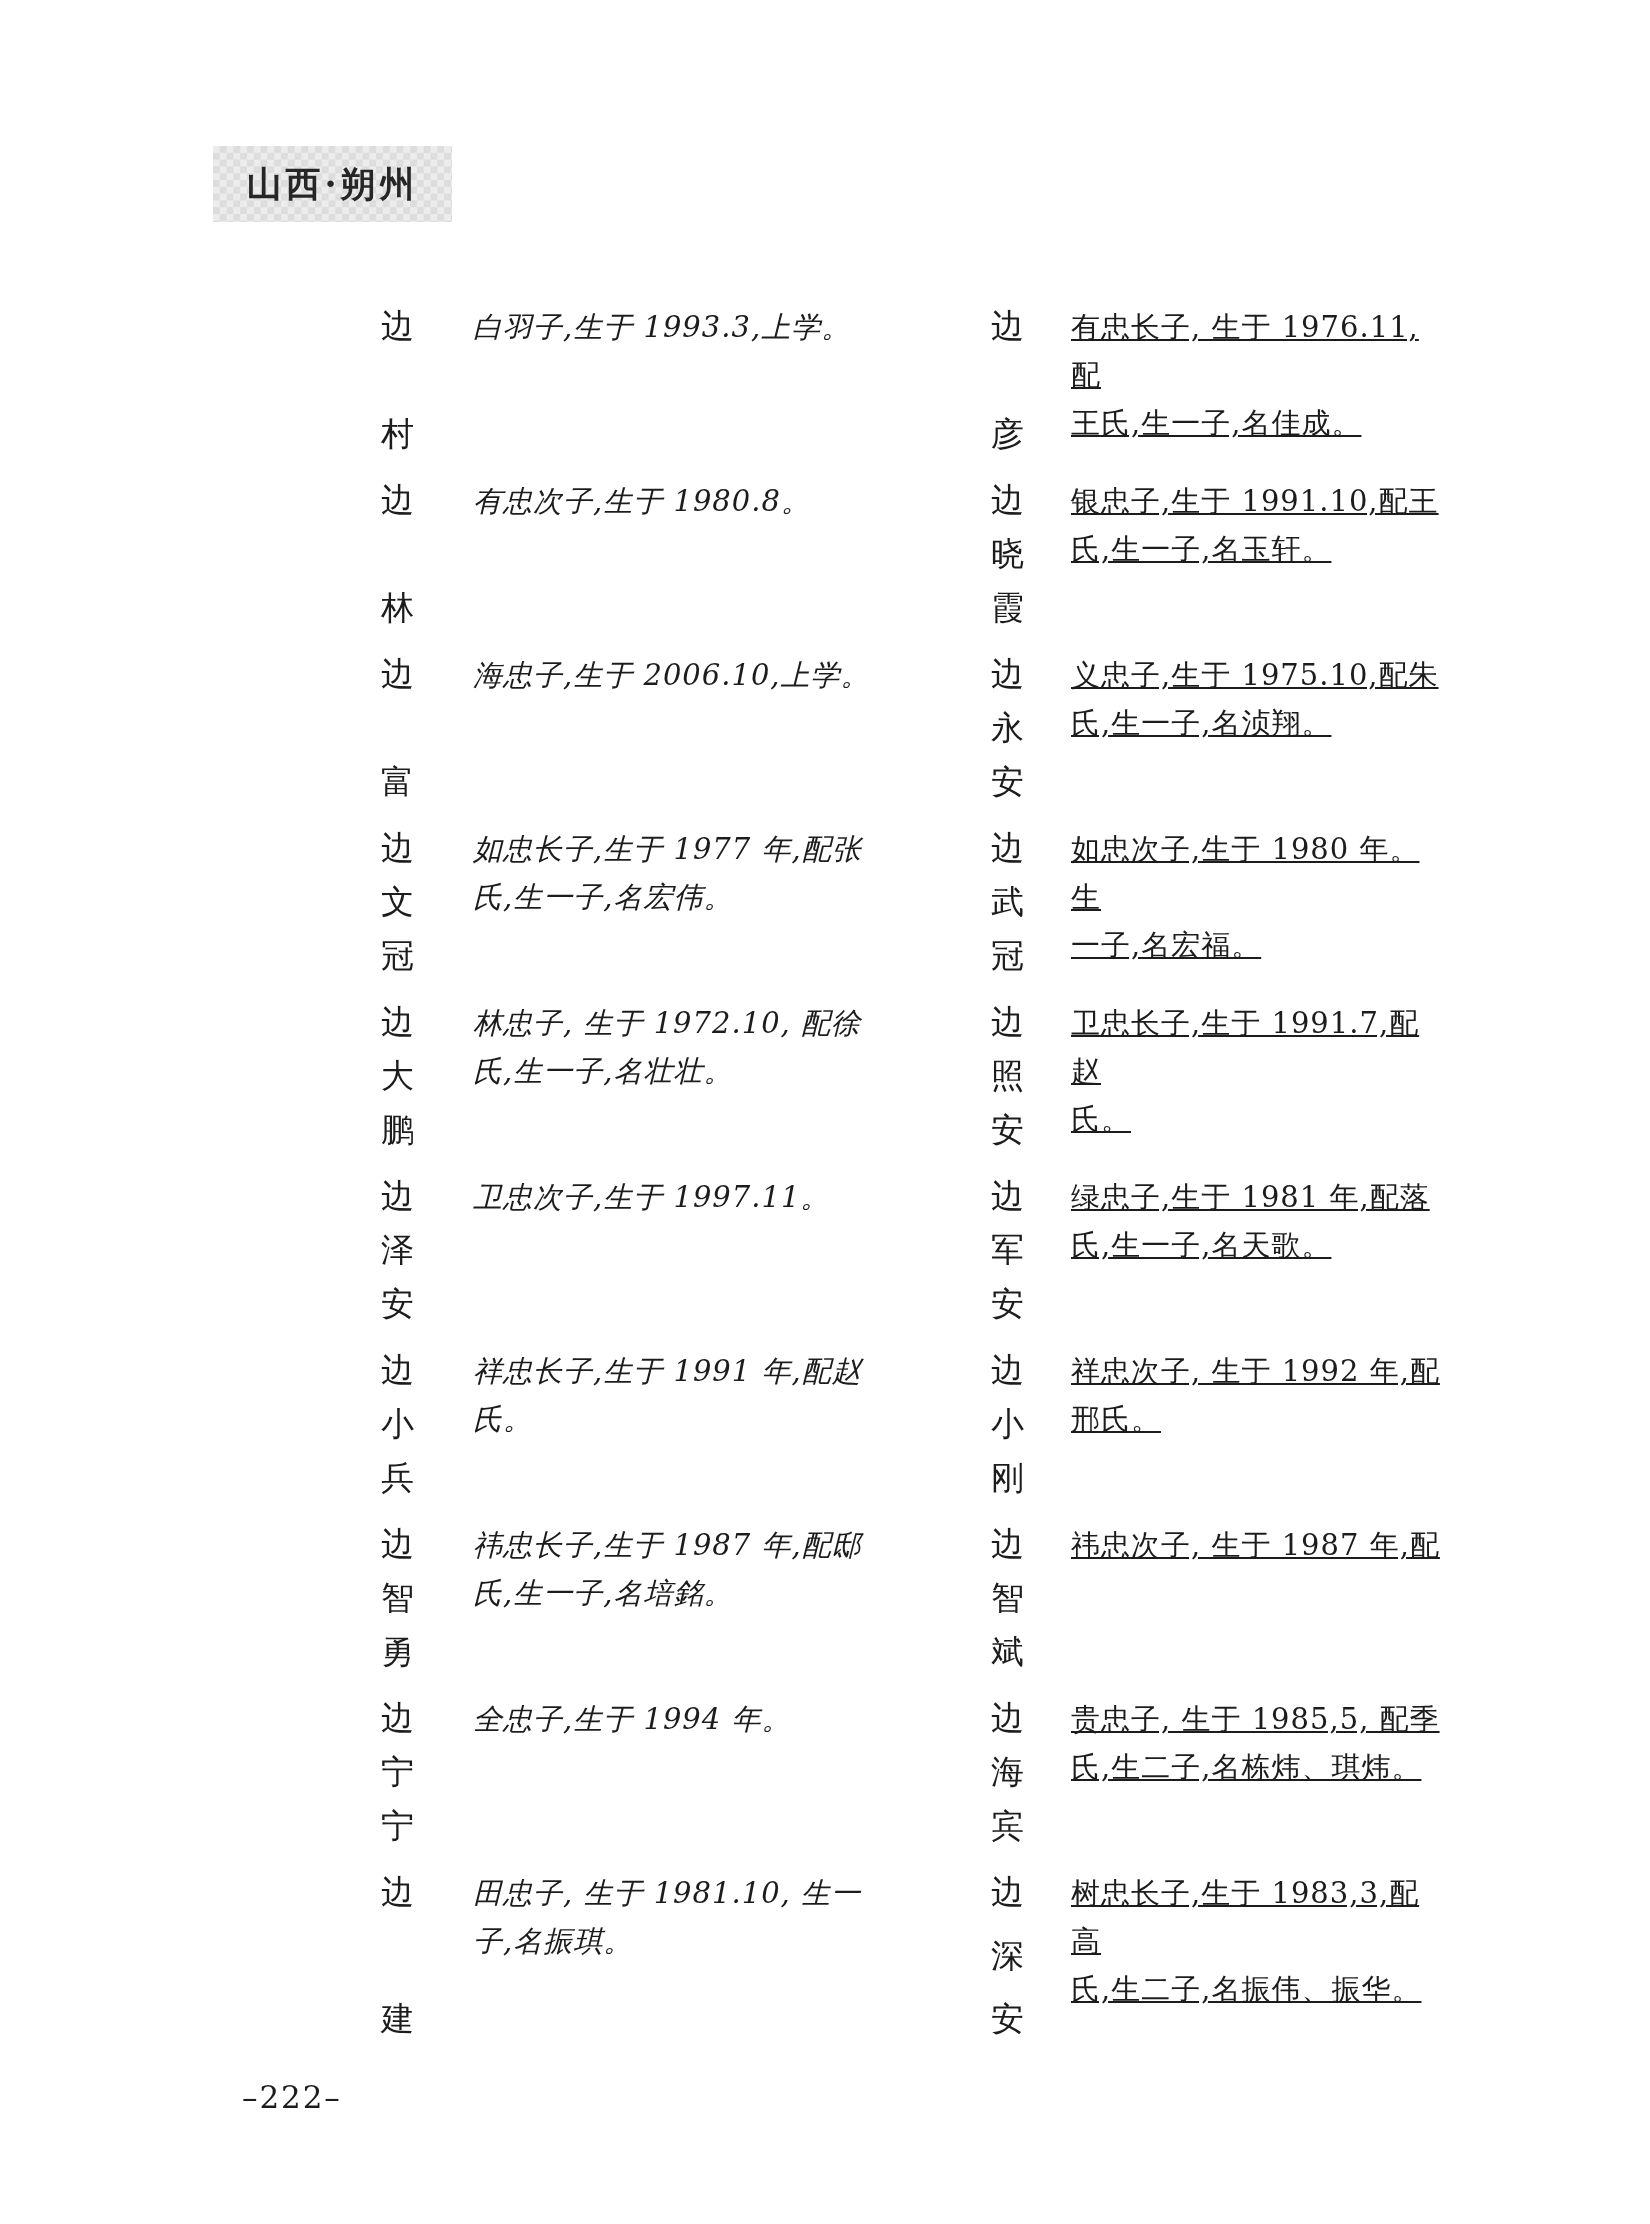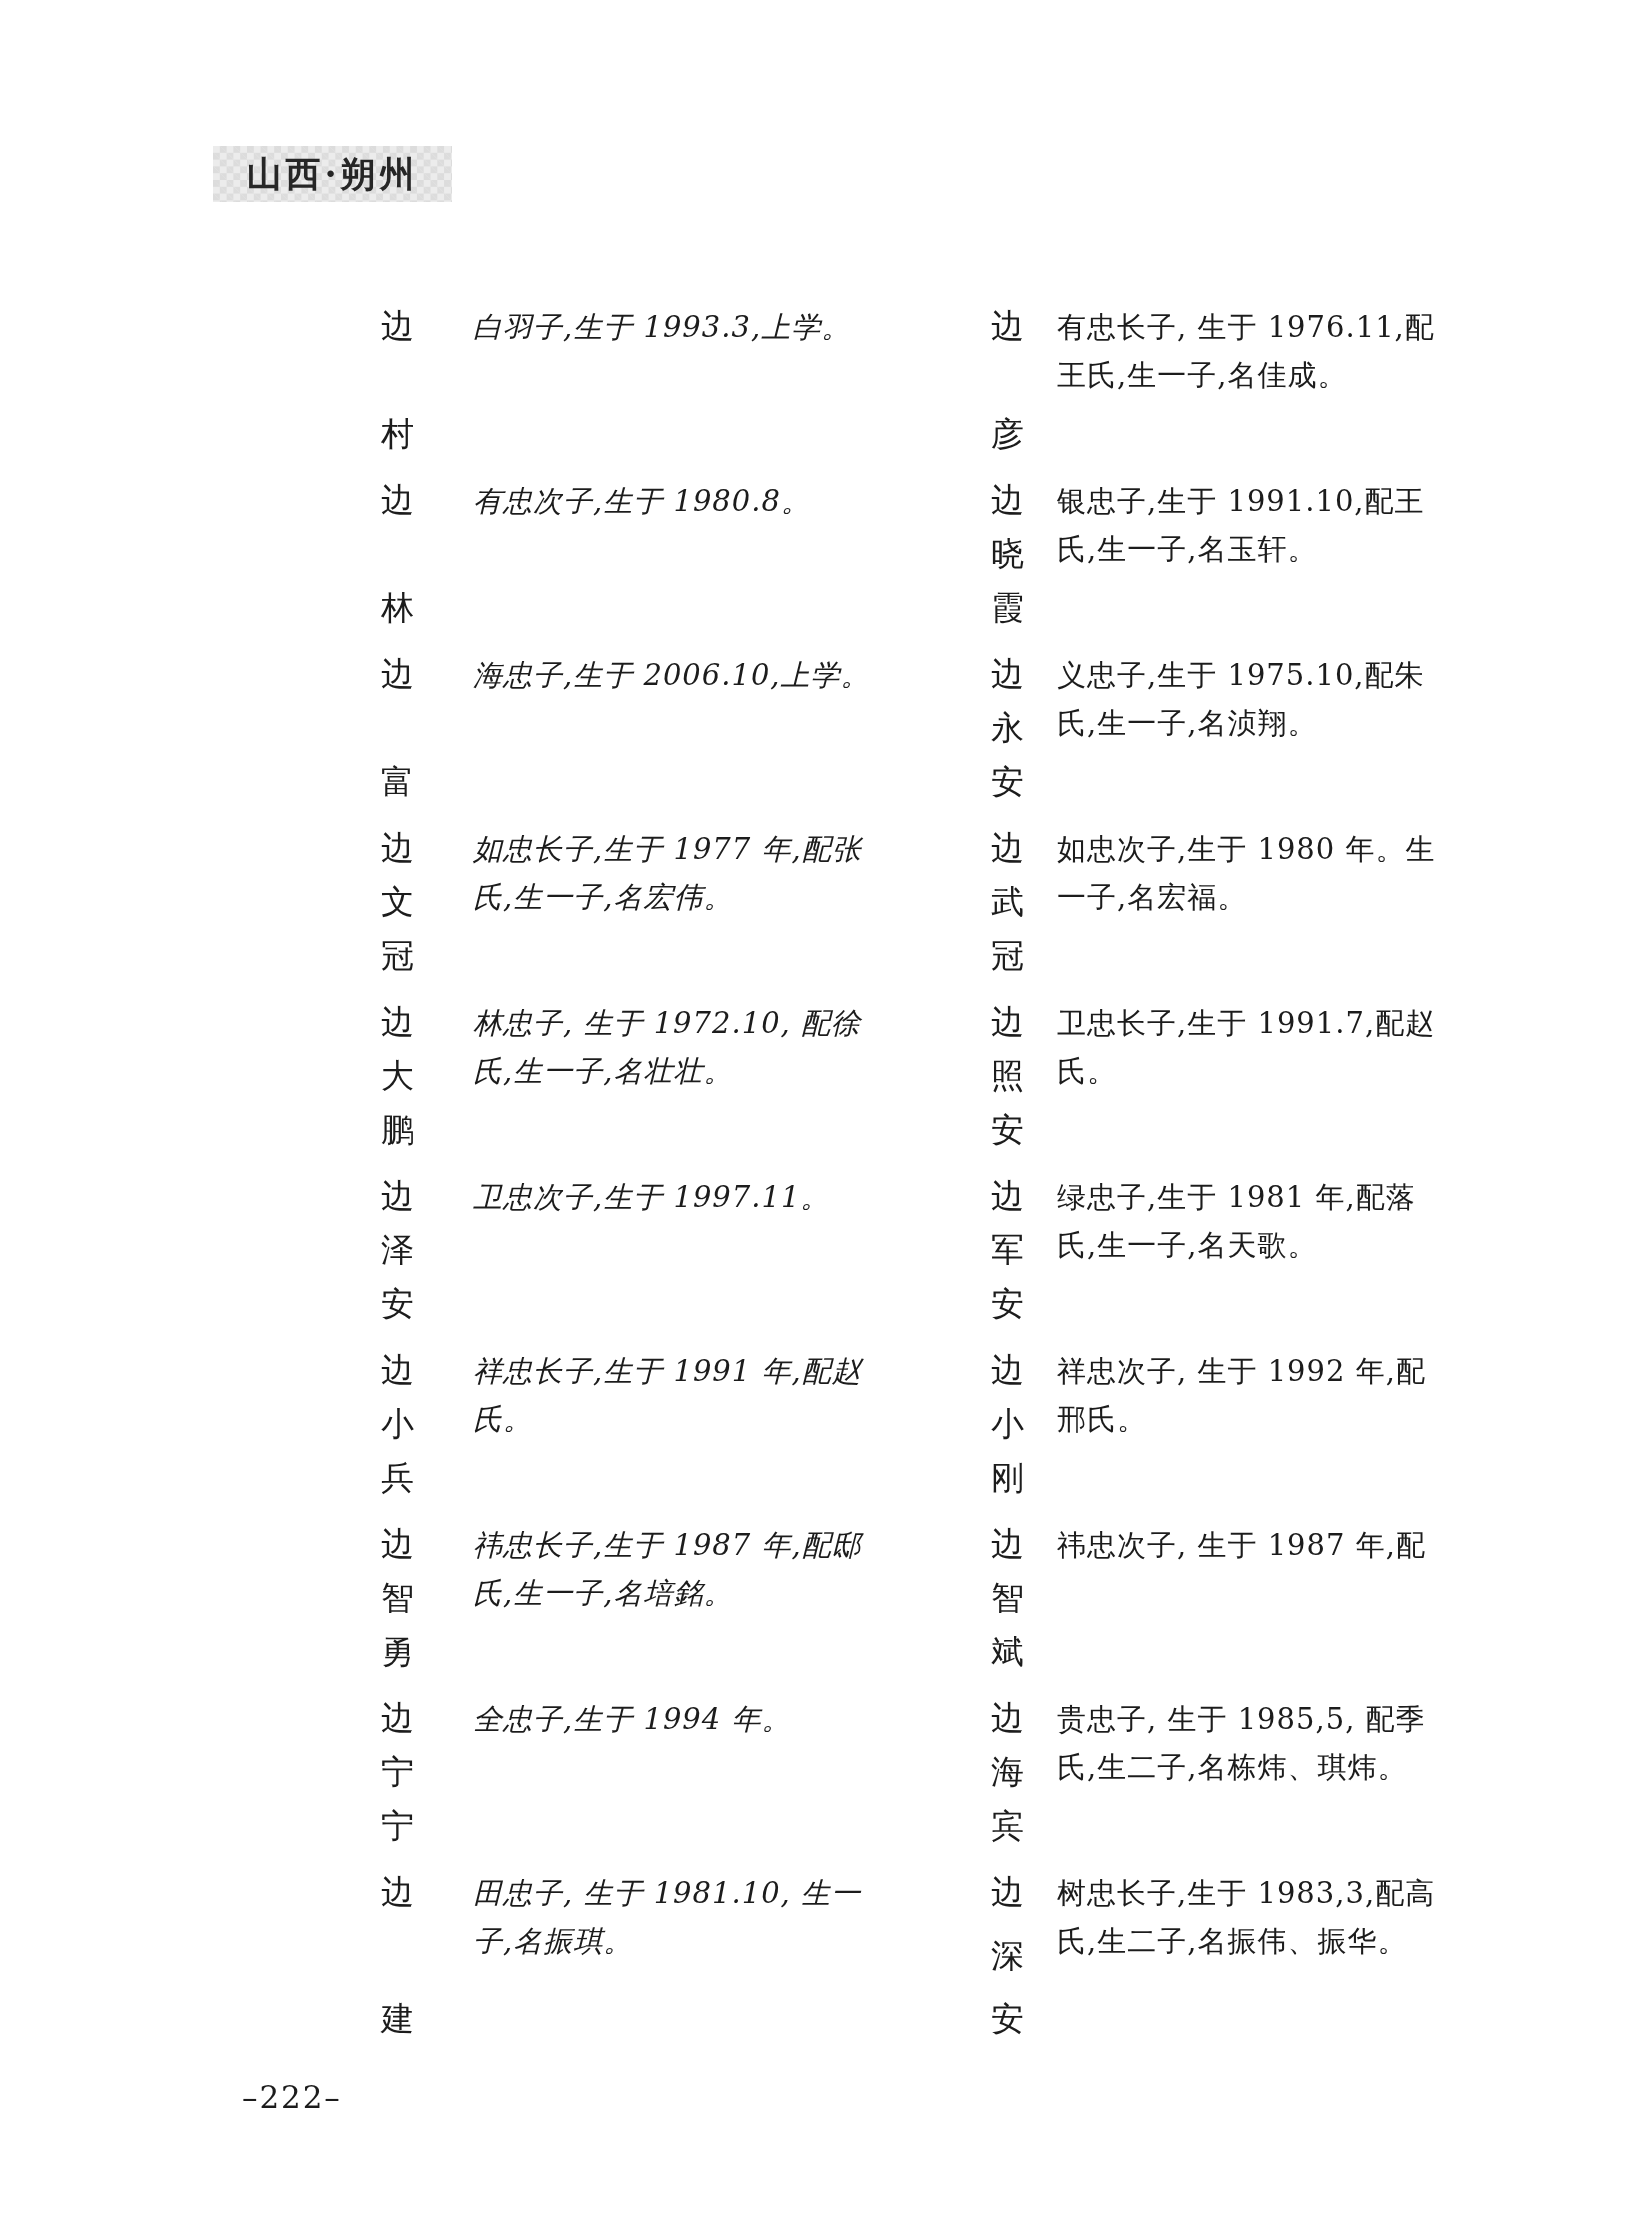--- a/index.html
+++ b/index.html
@@ -4,21 +4,21 @@
 <title>山西·朔州</title>
 <style>
   html,body{margin:0;padding:0;}
   body{
     width:1651px;height:2224px;position:relative;background:#ffffff;
     font-family:"DejaVu Serif","Liberation Serif",serif;color:#1c1c1c;
     overflow:hidden;
   }
   
   .badge{
-    position:absolute;left:213px;top:146px;min-width:239px;height:56px;
+    position:absolute;left:213px;top:146px;min-width:239px;height:76px;
     box-sizing:border-box;padding:0 17.5px;
     display:flex;align-items:center;justify-content:center;
     background-color:#ececec;
     background-image:
       linear-gradient(45deg,#dcdcdc 25%,transparent 25%,transparent 75%,#dcdcdc 75%),
       linear-gradient(45deg,#dcdcdc 25%,transparent 25%,transparent 75%,#dcdcdc 75%);
     background-size:13.6px 13.6px;
     background-position:0 0,6.8px 6.8px;
     font-size:35px;font-weight:bold;letter-spacing:3.9px;color:#262626;
   }
@@ -27,21 +27,21 @@
   .col-right{left:988px;width:456px;}
   .entry{height:174px;display:flex;align-items:flex-start;}
   .entry-name{
     display:flex;flex-direction:column;justify-content:space-between;
     height:141px;width:39px;flex:none;
     font-size:33px;line-height:1;text-align:center;
   }
   .entry:last-child .entry-name{height:160px;}
   .entry-text{font-size:29px;line-height:48px;letter-spacing:1px;margin-top:-5.8px;}
   .col-left .entry-text{margin-left:56px;font-style:italic;}
-  .col-right .entry-text{margin-left:30px;}
+  .col-right .entry-text{margin-left:44px;text-decoration:underline;}
   .page-number{
     position:absolute;left:242px;top:2079px;
     font-size:31px;letter-spacing:1.9px;color:#1c1c1c;
   }
 </style>
 </head>
 <body>
 
 <div class="badge">山西·朔州</div>
 

